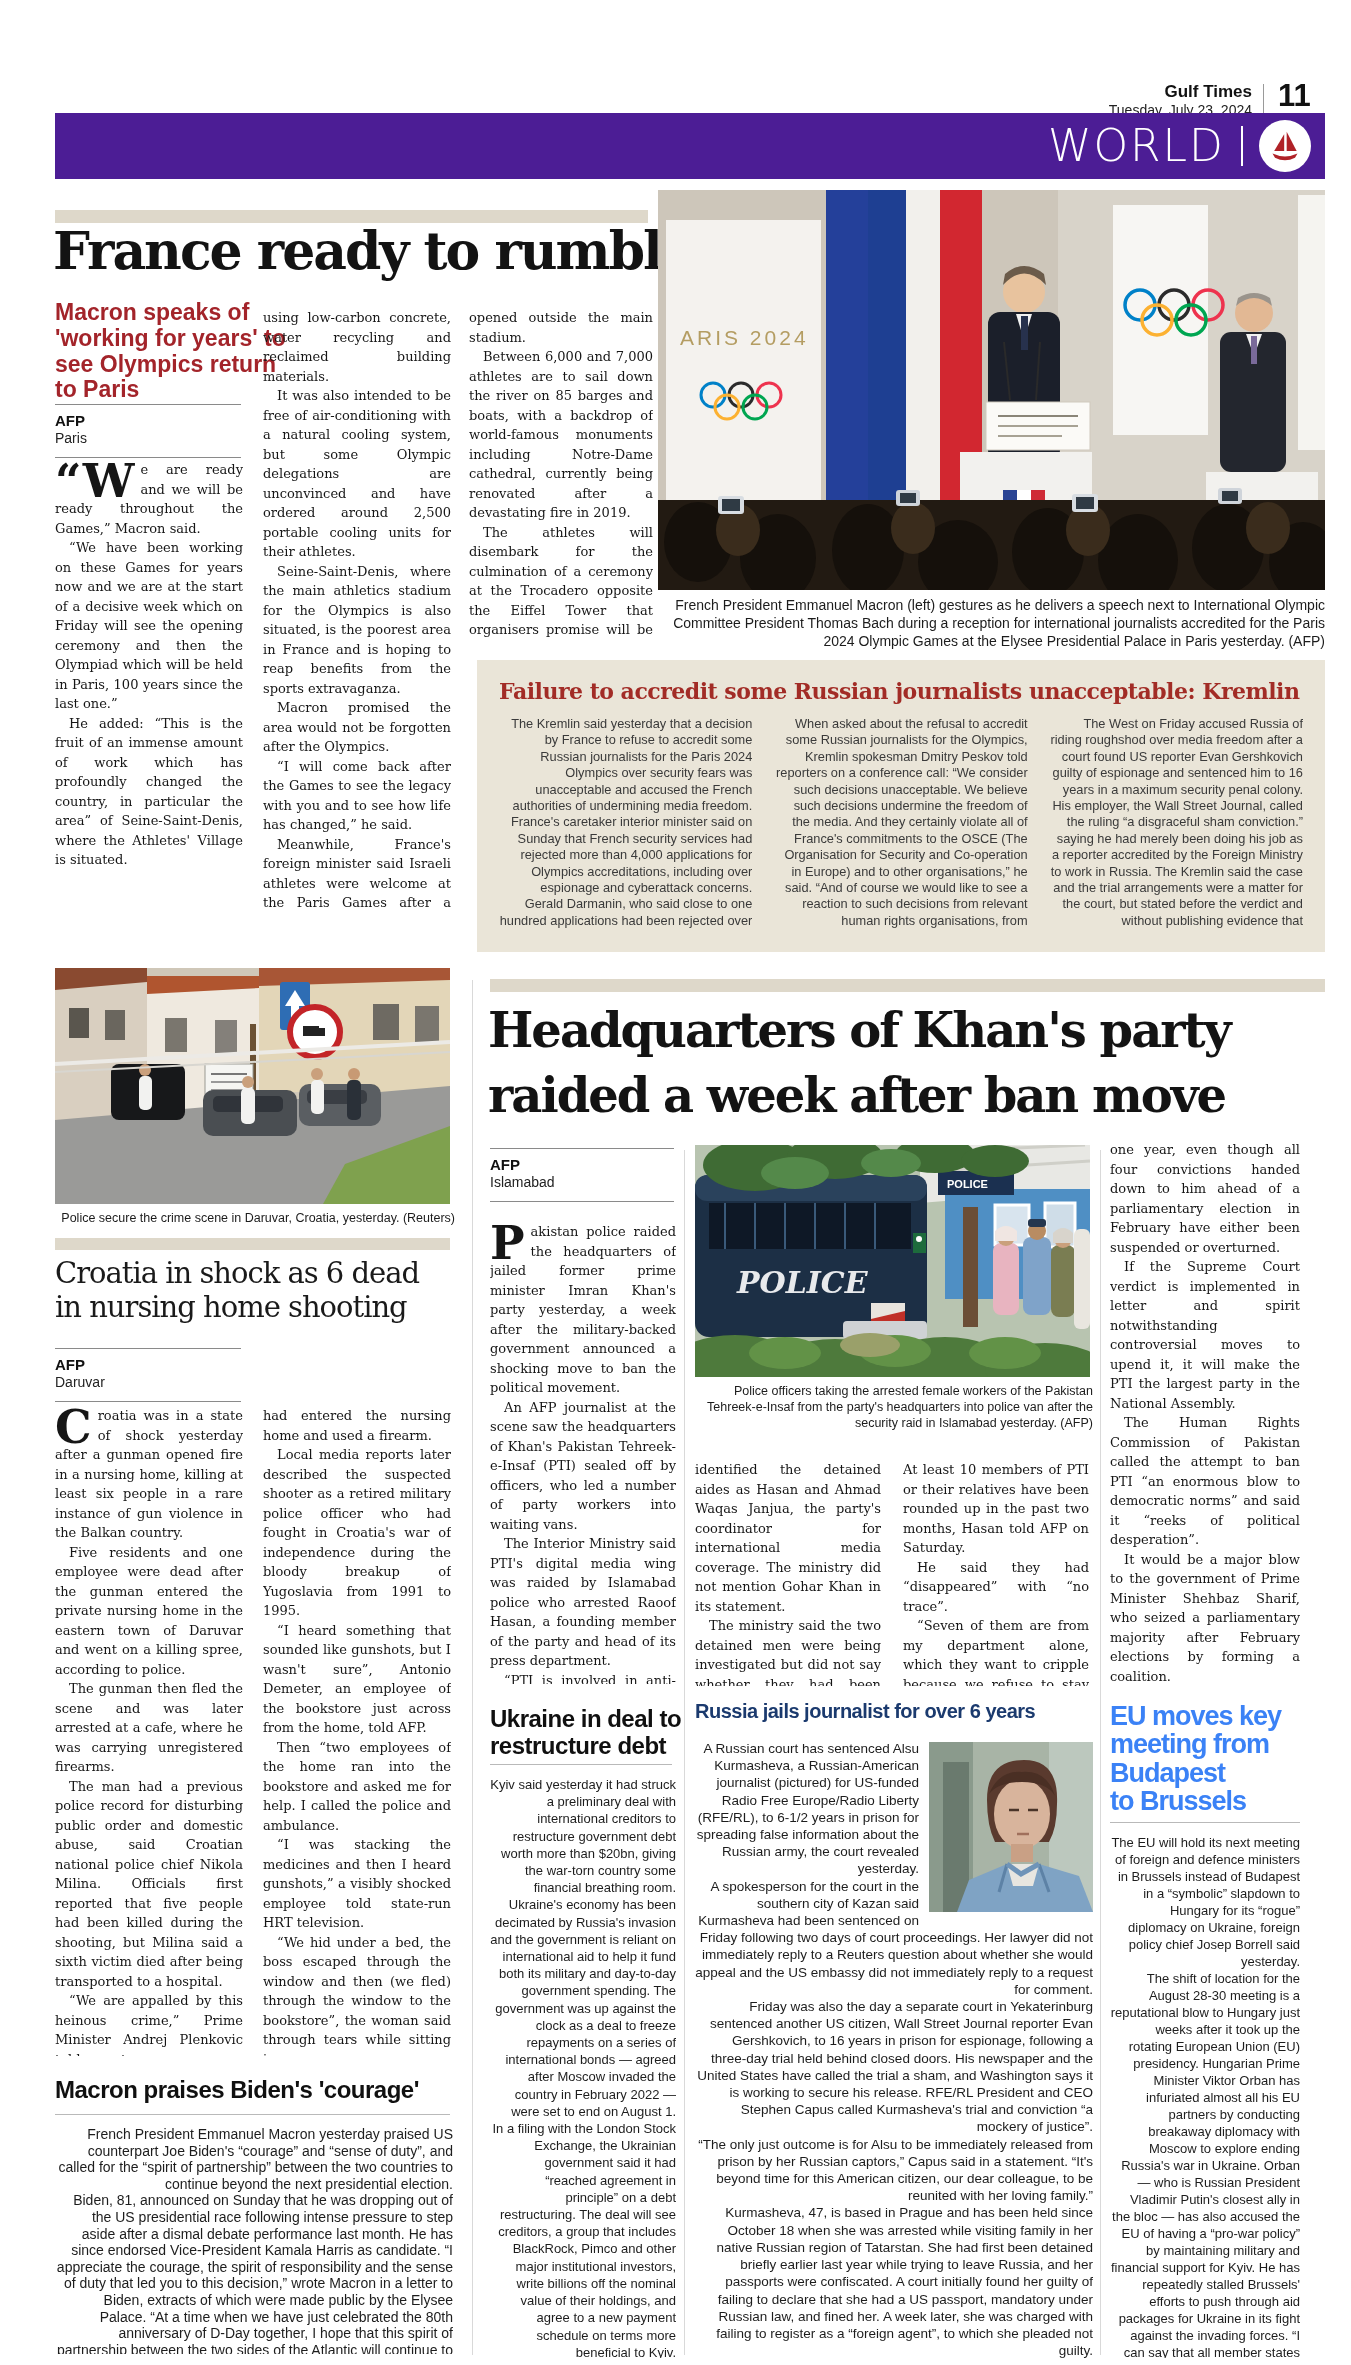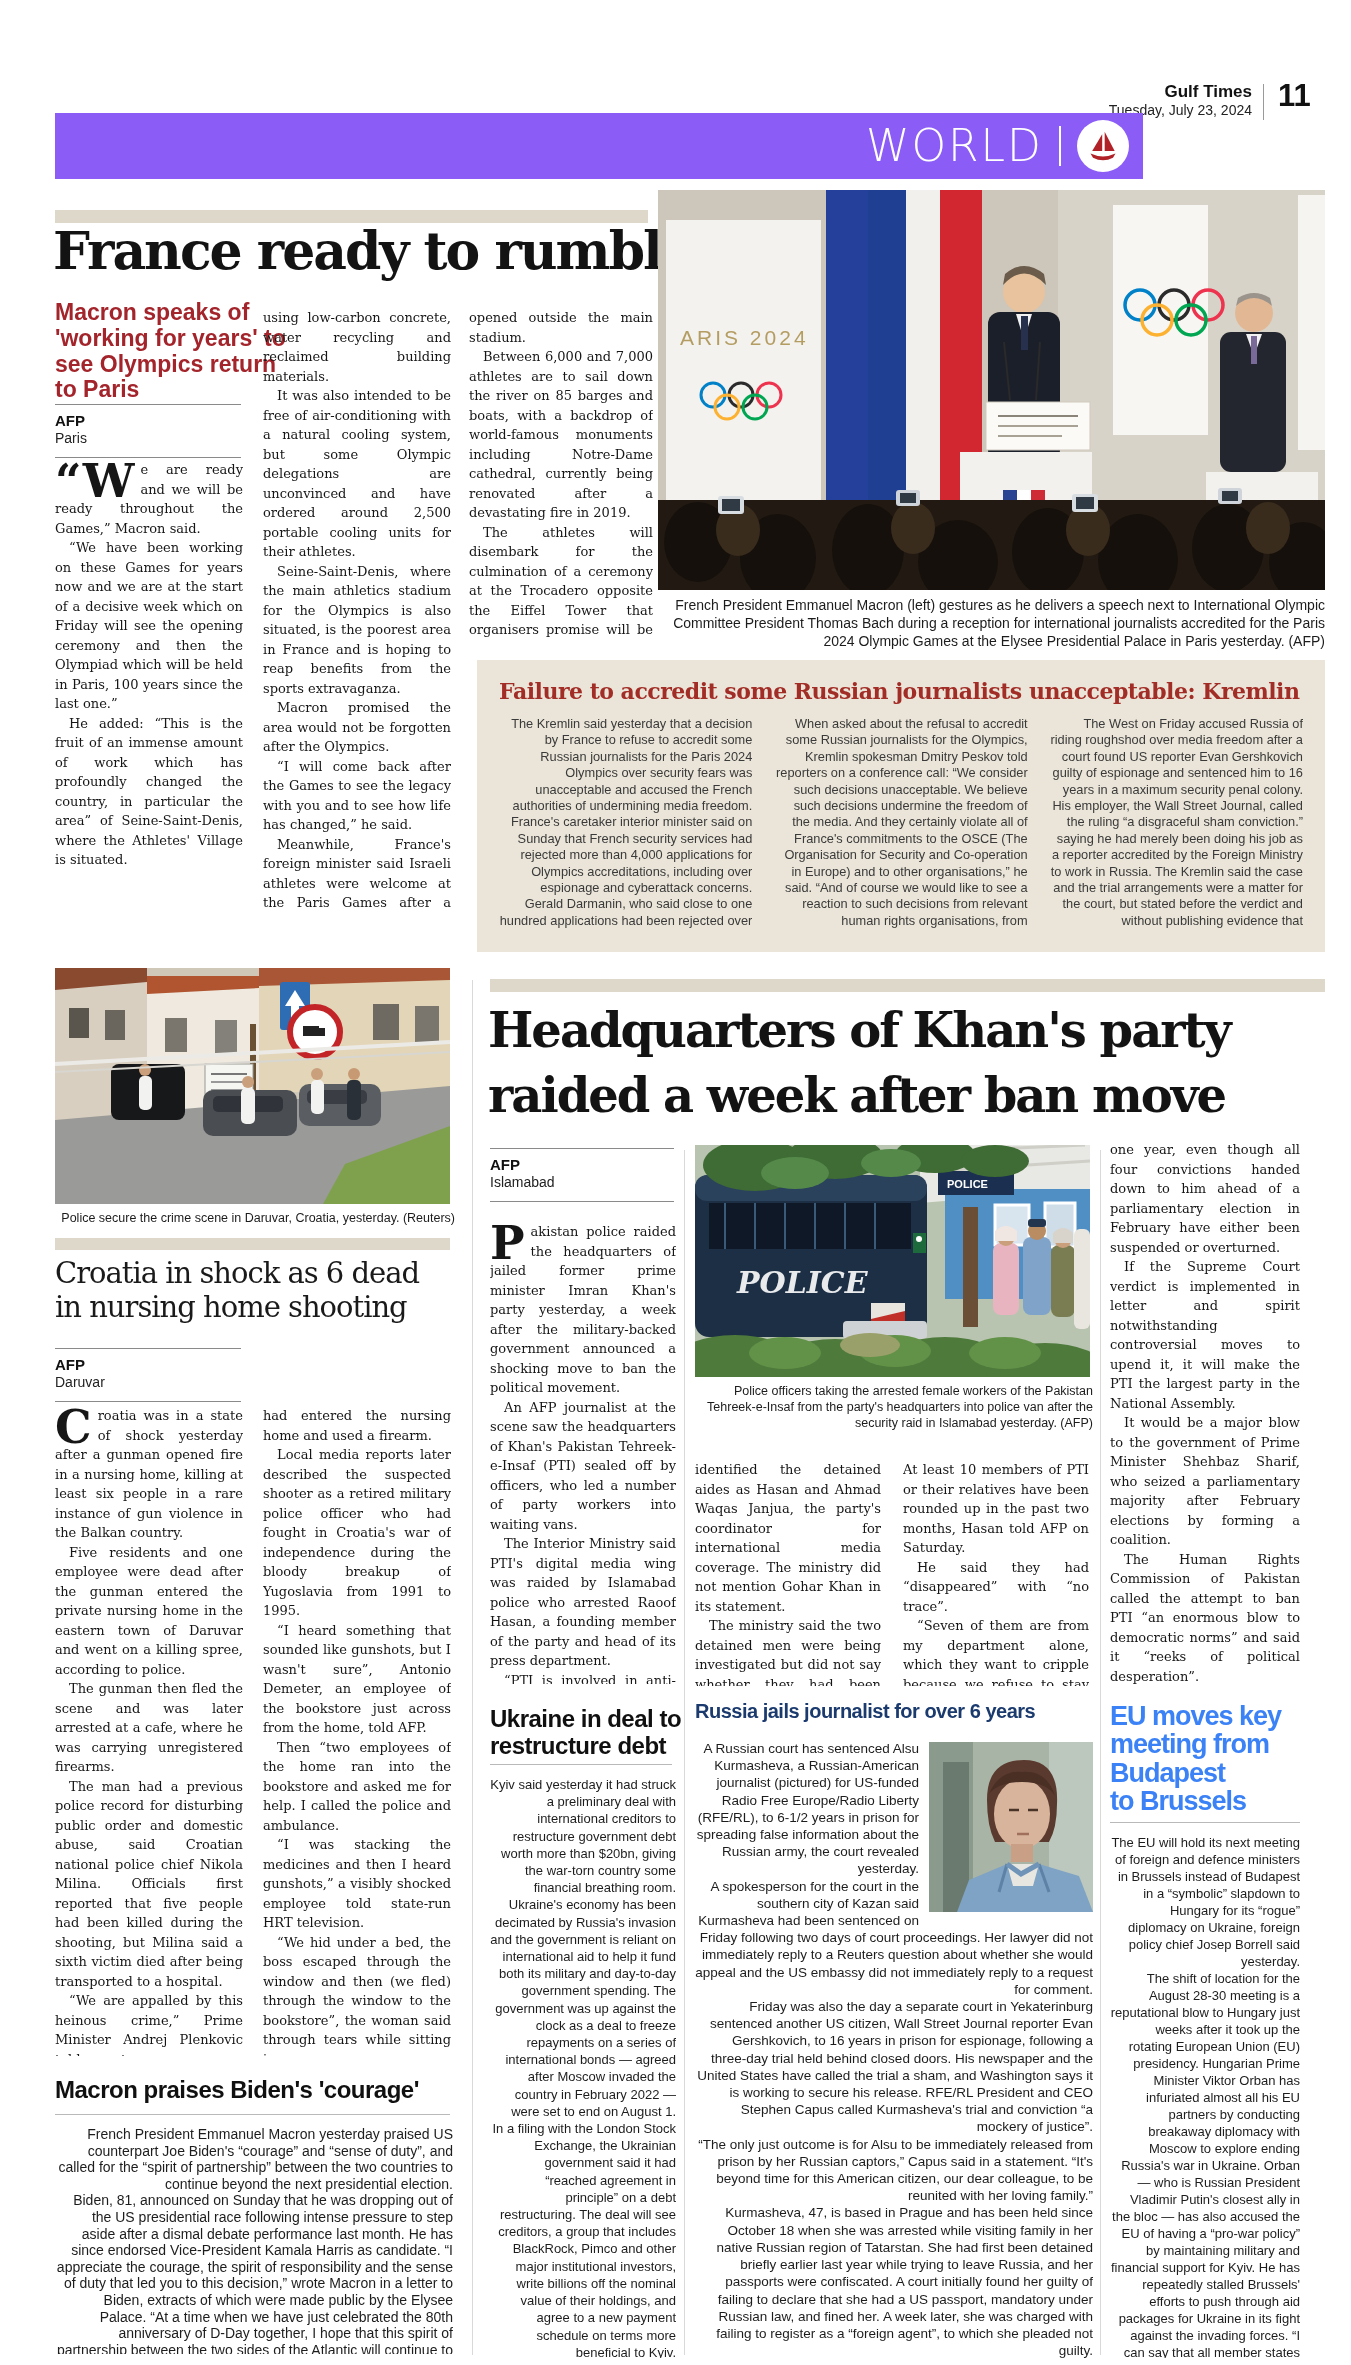--- a/index.html
+++ b/index.html
@@ -5,21 +5,21 @@
   html,body{margin:0;padding:0;background:#ffffff;}
   .page{position:relative;width:1351px;height:2365px;background:#fff;overflow:hidden;
         font-family:"Liberation Sans",sans-serif;color:#111;}
   .abs{position:absolute;}
   
   .mast{left:980px;top:82px;width:272px;text-align:right;line-height:1.15;}
   .mast .paper{font-weight:bold;font-size:17px;color:#111;}
   .mast .date{font-size:14px;color:#222;}
   .mast-rule{left:1263px;top:84px;width:1px;height:36px;background:#9a9a9a;}
   .mast-page{left:1278px;top:78px;font-size:31px;font-weight:bold;color:#111;}
-  .banner{left:55px;top:113px;width:1088px;height:66px;background:#8b5cf6;
+  .banner{left:55px;top:113px;width:1270px;height:66px;background:#4c1d95;
           display:flex;align-items:center;justify-content:flex-end;padding-right:14px;box-sizing:border-box;}
   .banner .world{color:#fff;font-family:"DejaVu Sans",sans-serif;font-weight:300;
                  font-size:44px;letter-spacing:2px;line-height:1;}
   .banner .sep{width:2px;height:40px;background:#fff;margin:0 16px;}
   .banner .logo{width:52px;height:52px;border-radius:50%;background:#fff;display:flex;
                 align-items:center;justify-content:center;}
   
   .beige{background:#ded8ca;}
   .vline{background:#d9d9d9;width:1px;}
   .hrule{background:#b9b9b9;height:1px;}
@@ -400,22 +400,22 @@
       <p class="">The ministry said the two detained men were being investigated but did not say whether they had been charged.</p>
     </div>
   <div class="abs serif kh-col3">
       <p class="">At least 10 members of PTI or their relatives have been rounded up in the past two months, Hasan told AFP on Saturday.</p>
       <p class="">He said they had “disappeared” with “no trace”.</p>
       <p class="">“Seven of them are from my department alone, which they want to cripple because we refuse to stay silent,” he said.</p>
     </div>
   <div class="abs serif kh-col4">
       <p class="">one year, even though all four convictions handed down to him ahead of a parliamentary election in February have either been suspended or overturned.</p>
       <p class="">If the Supreme Court verdict is implemented in letter and spirit notwithstanding controversial moves to upend it, it will make the PTI the largest party in the National Assembly.</p>
+      <p class="">The Human Rights Commission of Pakistan called the attempt to ban PTI “an enormous blow to democratic norms” and said it “reeks of political desperation”.</p>
       <p class="">It would be a major blow to the government of Prime Minister Shehbaz Sharif, who seized a parliamentary majority after February elections by forming a coalition.</p>
-      <p class="">The Human Rights Commission of Pakistan called the attempt to ban PTI “an enormous blow to democratic norms” and said it “reeks of political desperation”.</p>
       <p class="">“If pushed through, it will achieve nothing more than deeper polarisation and the strong likelihood of political chaos and violence,” Chairman Asad Iqbal Butt said in a statement.</p>
     </div>
 
   <div class="abs uk-headline">
       <p class="hl">Ukraine in deal to</p>
       <p class="hl">restructure debt</p>
     </div>
   <div class="abs hrule uk-rule"></div>
   <div class="abs sans uk-text">
       <p class="">Kyiv said yesterday it had struck a preliminary deal with international creditors to restructure government debt worth more than $20bn, giving the war-torn country some financial breathing room. Ukraine's economy has been decimated by Russia's invasion and the government is reliant on international aid to help it fund both its military and day-to-day government spending. The government was up against the clock as a deal to freeze repayments on a series of international bonds — agreed after Moscow invaded the country in February 2022 — were set to end on August 1.</p>

